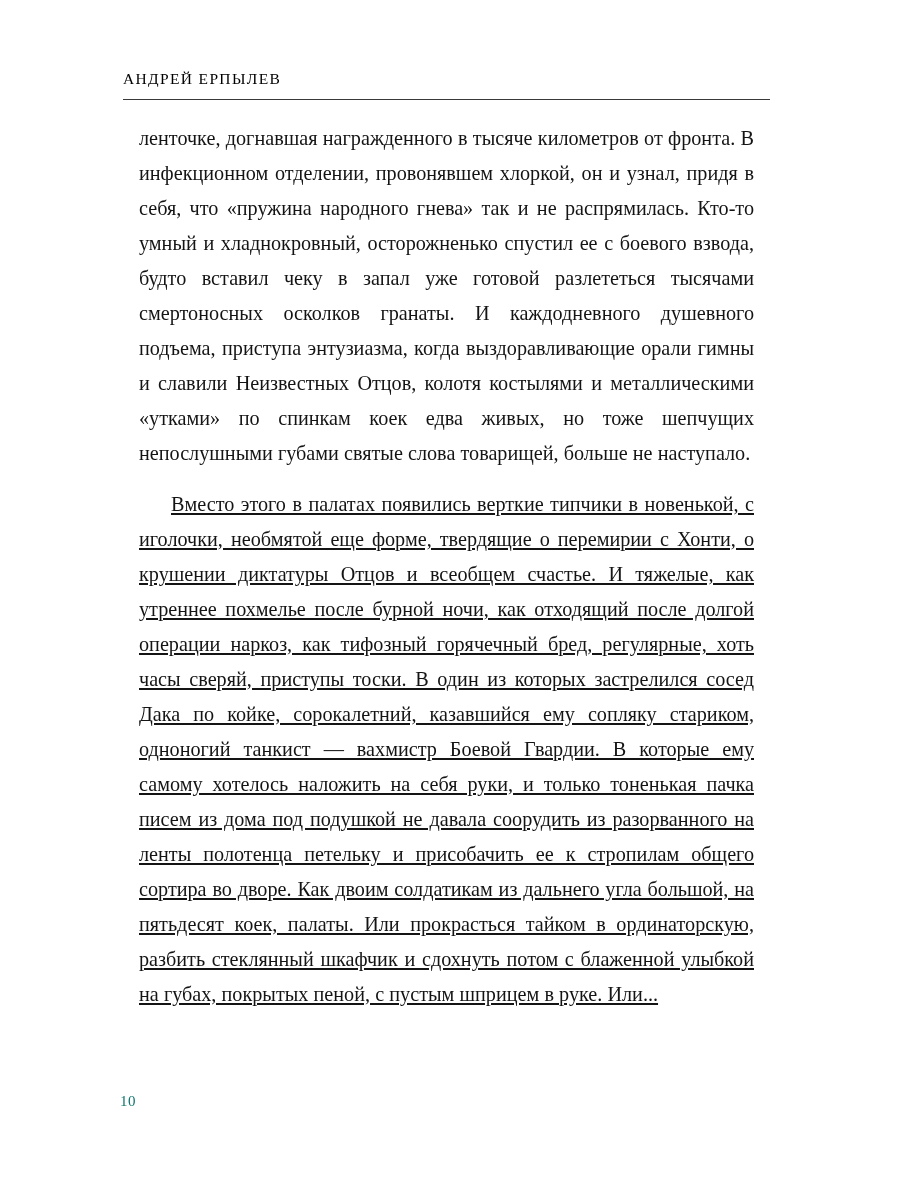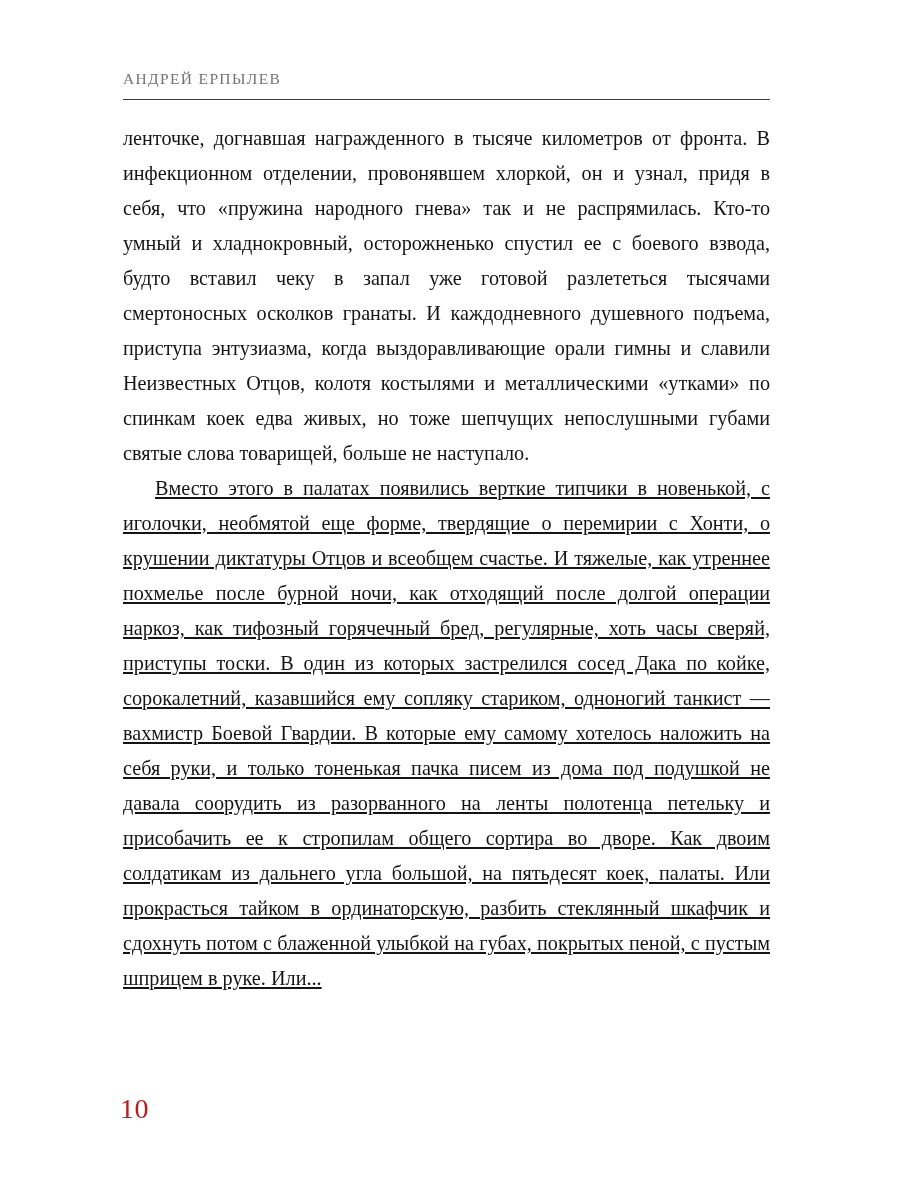--- a/index.html
+++ b/index.html
@@ -20,36 +20,36 @@
   .content {
     position: absolute;
     left: 123px;
     top: 0;
     width: 647px;
   }
   .running-head {
     margin-top: 70px;
     font-size: 15.5px;
     letter-spacing: 1.35px;
-    color: #737373;
+    color: #000000;
     line-height: 1.2;
     white-space: nowrap;
     text-transform: uppercase;
   }
   .head-rule {
     margin-top: 10px;
     width: 647px;
     height: 1px;
     background: #3a3a3a;
   }
   .body-block {
     margin-top: 21px;
   }
   .para {
-    margin: 0;
+    margin: 16px;
     font-size: 20.2px;
     line-height: 35px;
     text-align: justify;
     text-justify: inter-word;
     text-indent: 0;
     color: #141414;
     hyphens: manual;
     word-spacing: 0.1px;
   }
   .para.indent {
@@ -57,23 +57,23 @@
     text-decoration: underline;
   }
   .para.last-flush {
     text-align: justify;
   }
   
   .folio {
     position: absolute;
     left: 120px;
     top: 1092px;
-    font-size: 28px;
+    font-size: 15px;
     line-height: 1.2;
-    color: #b91c1c;
+    color: #0f766e;
     letter-spacing: 0.4px;
   }
 </style>
 </head>
 <body>
 
 <div class="page">
 
   <div class="content">
 

